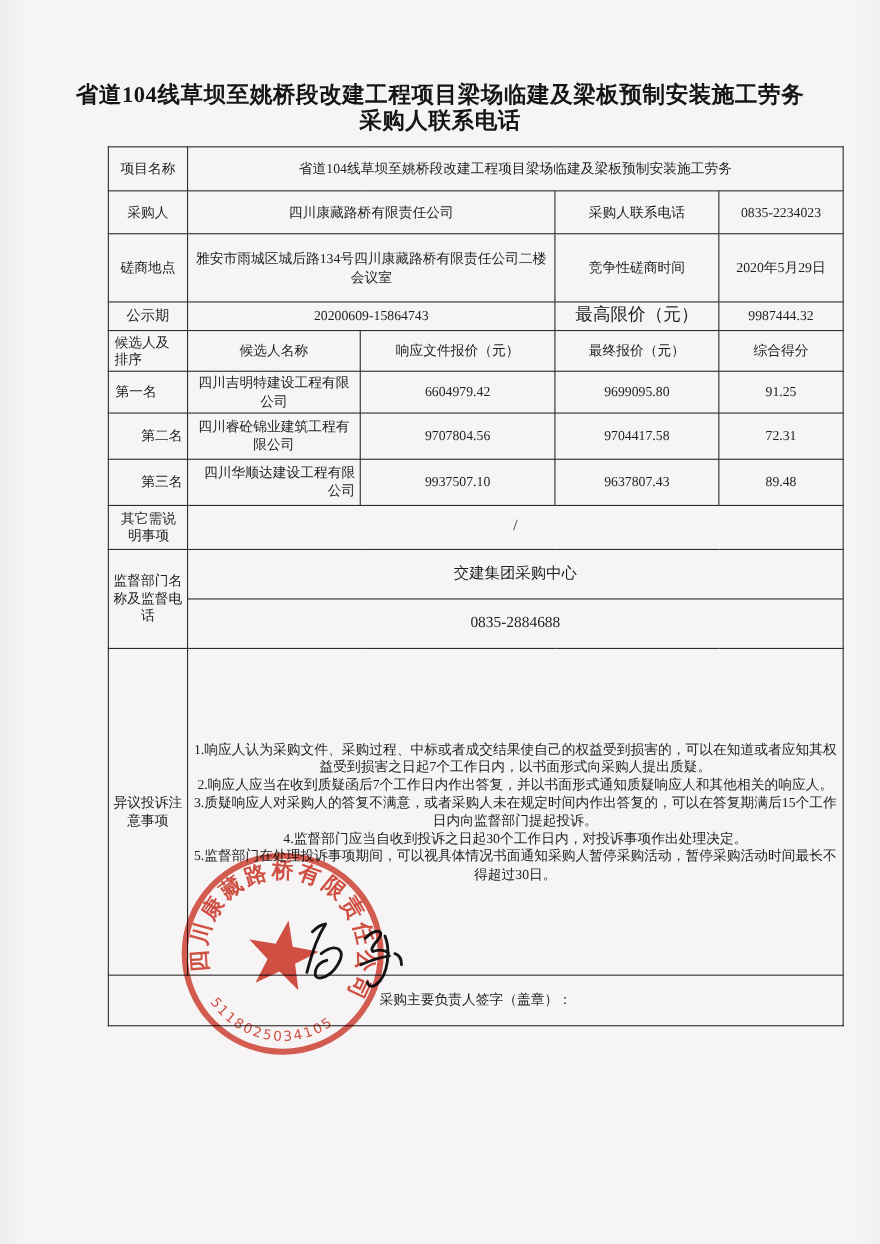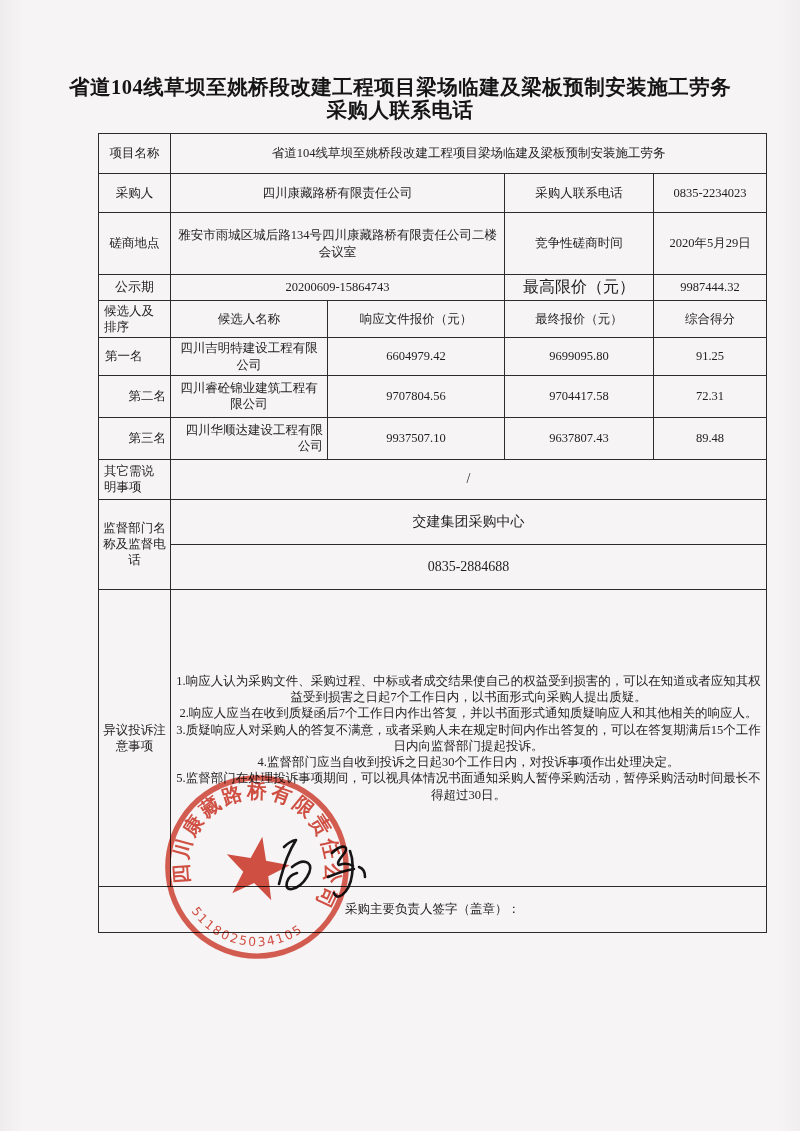--- a/index.html
+++ b/index.html
@@ -108,21 +108,21 @@
         <td>72.31</td>
       </tr>
       <tr style="height:42px">
         <td class="lbl" style="text-align:right;padding-left:6px">第三名</td>
         <td class="name" style="text-align:right">四川华顺达建设工程有限公司</td>
         <td>9937507.10</td>
         <td>9637807.43</td>
         <td>89.48</td>
       </tr>
       <tr style="height:40px">
-        <td class="lbl" style="text-align:left;padding-left:5px">其它需说明事项</td>
+        <td class="lbl" style="text-align:center;padding-left:5px">其它需说明事项</td>
         <td colspan="4" style="font-size:14px">/</td>
       </tr>
       <tr style="height:45px">
         <td rowspan="2" class="lbl">监督部门名称及监督电话</td>
         <td colspan="4" style="font-size:14px">交建集团采购中心</td>
       </tr>
       <tr style="height:45px">
         <td colspan="4" style="font-size:14px">0835-2884688</td>
       </tr>
       <tr style="height:297px">

